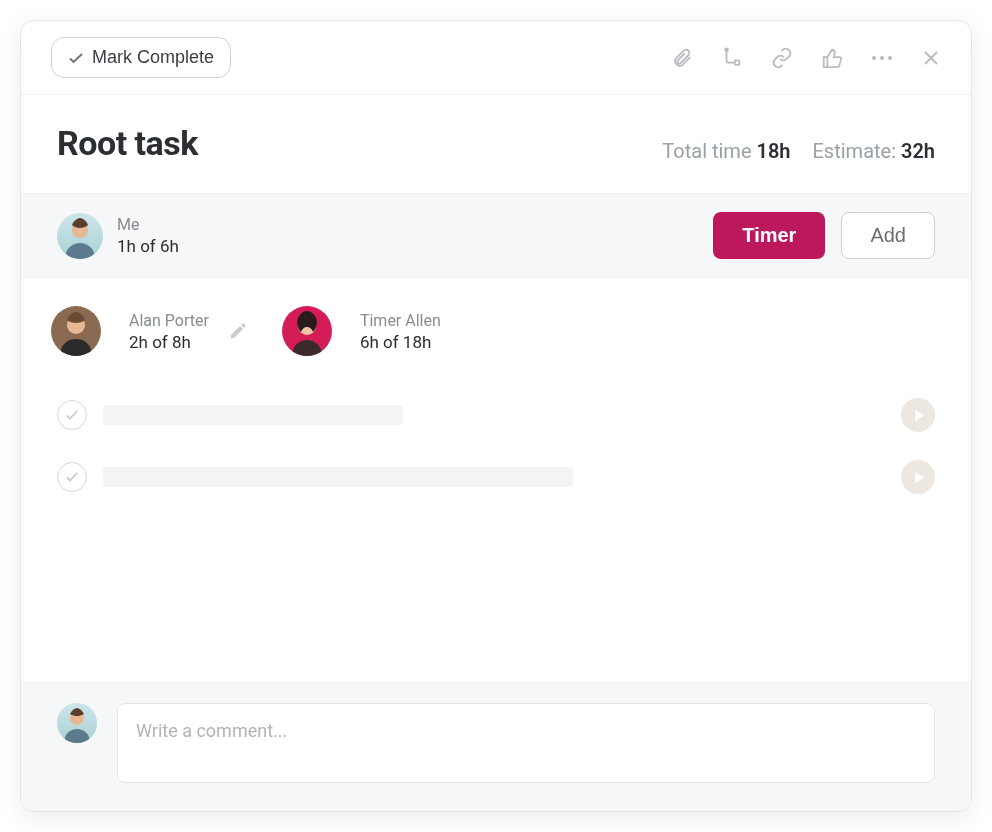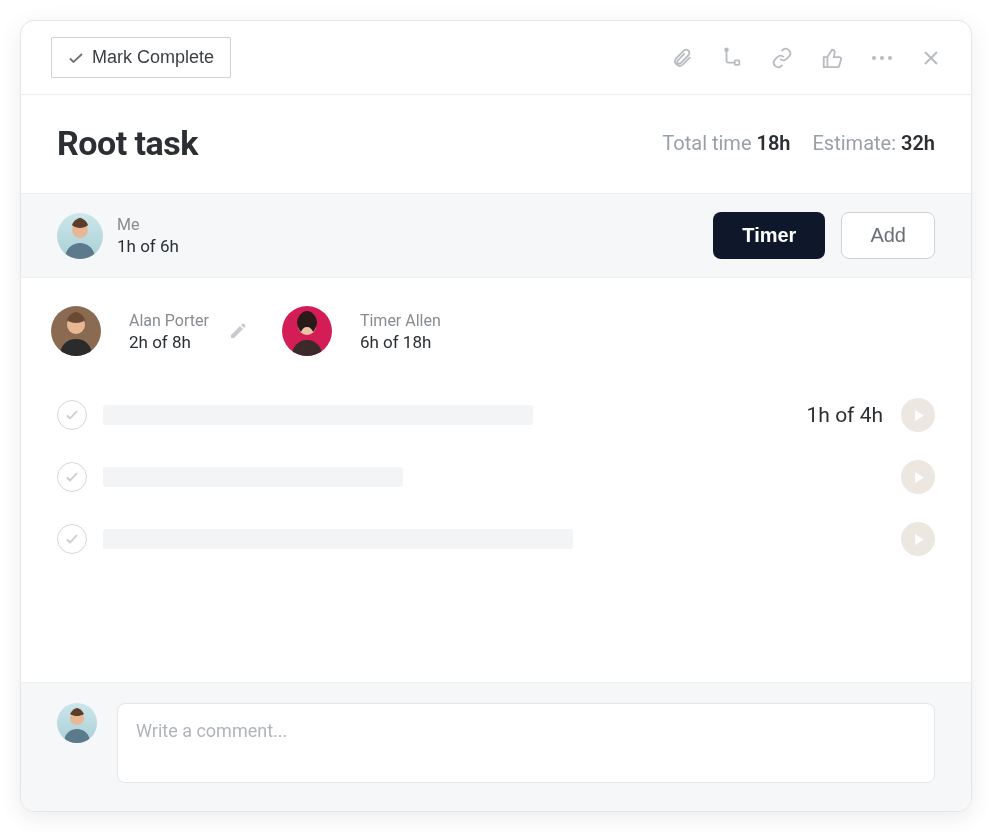--- a/index.html
+++ b/index.html
@@ -27,21 +27,21 @@
       display: flex;
       align-items: center;
       padding: 16px 30px 16px 30px;
       border-bottom: 1px solid #eee;
     }
     .mark-complete-btn {
       display: inline-flex;
       align-items: center;
       gap: 8px;
       border: 1.5px solid #cfd2d5;
-      border-radius: 1px;
+      border-radius: 13px;
       padding: 9px 16px;
       font-size: 18px;
       color: #3b3f45;
       background: #fff;
       cursor: pointer;
     }
     .mark-complete-btn svg { width: 16px; height: 16px; }
     .toolbar-icons {
       margin-left: auto;
       display: flex;
@@ -49,21 +49,21 @@
       gap: 28px;
     }
     .tb-icon { width: 22px; height: 22px; color: #b8bcc1; cursor: pointer; display: flex; align-items: center; justify-content: center; }
     .tb-icon.close { width: 20px; height: 20px; }
     .dots { display: flex; gap: 4px; }
     .dots span { width: 4px; height: 4px; border-radius: 50%; background: #b8bcc1; display: block; }
 
     
     .title-row {
       display: flex;
-      align-items: center;
+      align-items: flex-end;
       padding: 28px 36px 30px 36px;
     }
     .title {
       font-size: 34px;
       font-weight: 700;
       color: #2b2f33;
       letter-spacing: -0.5px;
     }
     .title-stats {
       margin-left: auto;
@@ -95,21 +95,21 @@
     .person-name { color: #878c91; font-size: 16px; }
     .person-time { color: #2b2f33; font-size: 17px; margin-top: 2px; }
     .me-actions { margin-left: auto; display: flex; gap: 16px; }
     .btn {
       border-radius: 8px;
       padding: 11px 28px;
       font-size: 20px;
       cursor: pointer;
       border: 1.5px solid transparent;
     }
-    .btn-primary { background: #0f172a; color: #fff; font-weight:600;}
+    .btn-primary { background: #be185d; color: #fff; font-weight:600;}
     .btn-outline { background: #fff; color: #6a6f75; border-color: #cfd2d5; }
 
     
     .assignees {
       display: flex;
       gap: 35px;
       padding: 28px 30px 28px 30px;
       align-items: center;
     }
     .assignee { display: flex; align-items: center; gap: 14px; }
@@ -293,34 +293,20 @@
     </div>
   </div>
 
   <div class="subtasks" id="subtasks">
       <div class="subtask">
         <div class="check-circle">
           <svg viewBox="0 0 14 14">
             <path d="M2 7.5l3 3L12 3" fill="none" stroke="currentColor" stroke-width="1.8"></path>
           </svg>
         </div>
-        <div class="placeholder-bar" style="width:430px"></div>
-        <div class="subtask-time">1h of 4h</div>
-        <div class="play-btn">
-          <svg viewBox="0 0 10 10">
-            <path d="M1 0l8 5-8 5z"></path>
-          </svg>
-        </div>
-      </div>
-      <div class="subtask">
-        <div class="check-circle">
-          <svg viewBox="0 0 14 14">
-            <path d="M2 7.5l3 3L12 3" fill="none" stroke="currentColor" stroke-width="1.8"></path>
-          </svg>
-        </div>
         <div class="placeholder-bar" style="width:300px"></div>
         <div class="subtask-time"></div>
         <div class="play-btn">
           <svg viewBox="0 0 10 10">
             <path d="M1 0l8 5-8 5z"></path>
           </svg>
         </div>
       </div>
       <div class="subtask">
         <div class="check-circle">

